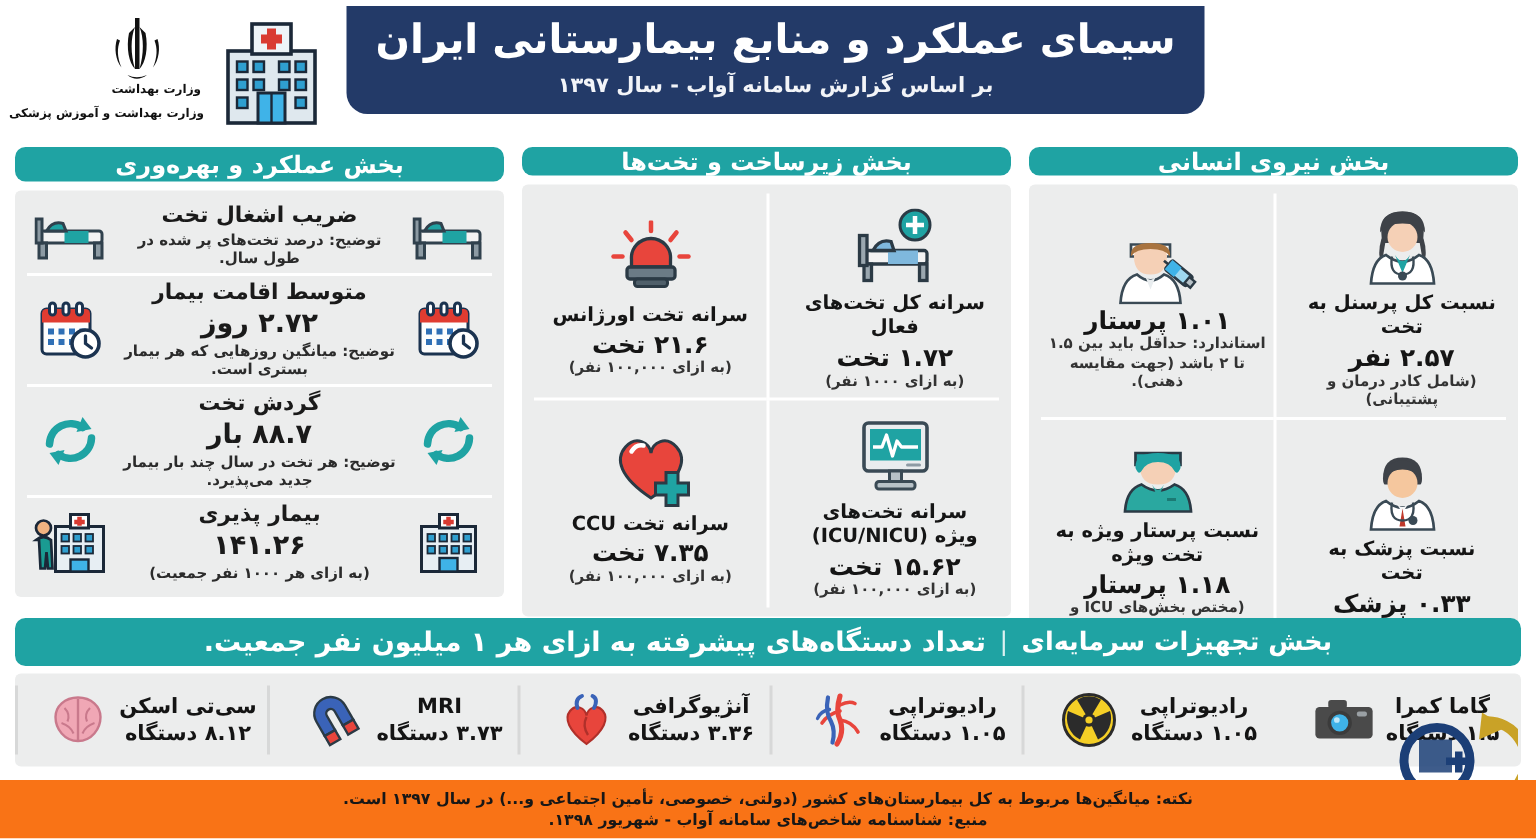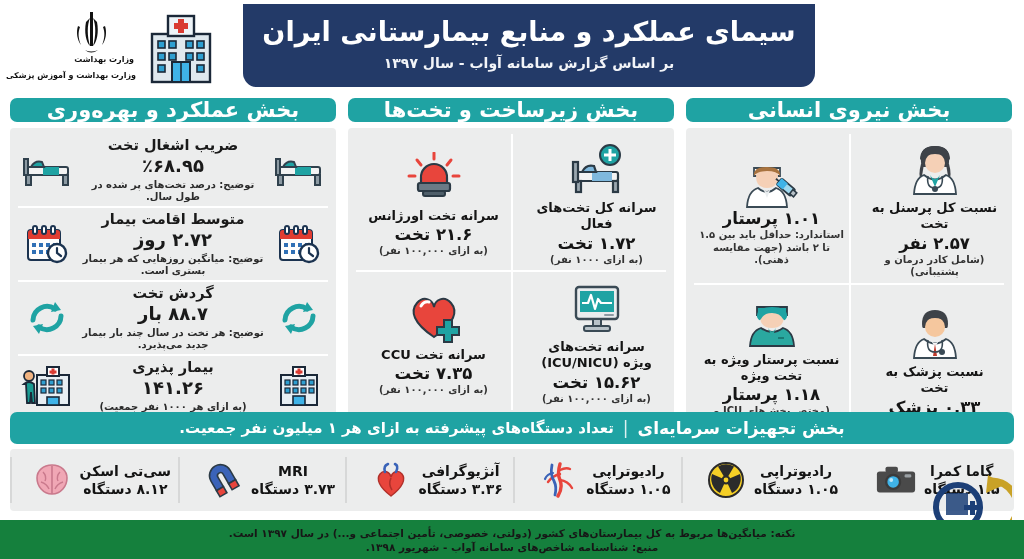--- a/index.html
+++ b/index.html
@@ -16,29 +16,28 @@
     background: #ffffff;
     direction: rtl;
   }
 
   
   .topbar {
     position: absolute; top: 0; left: 0; width: 1024px; height: 92px;
     background: #ffffff;
   }
   .title-plate {
-    position: absolute; top: 4px; left: 231px; width: 572px; height: 83px;
+    position: absolute; top: 4px; left: 231px; width: 572px; height: 72px;
     background: #233a68;
     border-radius: 0 0 14px 14px;
     color: #ffffff;
     display: flex; flex-direction: column;
     align-items: center; justify-content: center;
     text-align: right;
     padding: 4px 10px 8px 10px;
-    margin-left: 12px;
   }
   .title-main {
     font-size: 27px; font-weight: bold; line-height: 1.15;
     letter-spacing: 0px; white-space: nowrap;
   }
   .title-sub {
     font-size: 14px; font-weight: bold; margin-top: 7px; color: #f2f4f8;
     white-space: nowrap;
   }
   .logos {
@@ -64,21 +63,21 @@
   .panels {
     position: absolute; top: 98px; left: 10px;
     width: 1004px; height: 300px;
     display: flex; flex-direction: row-reverse; gap: 12px;
   }
   .panel { width: 326px; display: flex; flex-direction: column; }
   .panel-head {
     background: #1fa3a3; color: #ffffff;
     border-radius: 7px; height: 32px;
     display: flex; align-items: center; justify-content: center;
-    font-size: 21px; font-weight: bold;
+    font-size: 16px; font-weight: bold;
     margin-bottom: 6px;
   }
   .panel-body {
     flex: 1; background: #eceded; border-radius: 4px;
     padding: 6px 8px;
     display: flex; flex-direction: column;
   }
 
   
   .perf-row {
@@ -109,21 +108,21 @@
   .cell-note { font-size: 10px; font-weight: bold; color: #333; line-height: 1.25; }
 
   
   .equip { position: absolute; top: 412px; left: 10px; width: 1004px; }
   .equip-head {
     background: #1fa3a3; color: #fff; border-radius: 7px;
     height: 32px; display: flex; align-items: center; justify-content: center;
     font-size: 17px; font-weight: bold; gap: 9px;
   }
   .equip-head .sep { font-weight: normal; opacity: .85; }
-  .equip-head .sub { font-size: 15px; font-weight: bold; }
+  .equip-head .sub { font-size: 18px; font-weight: bold; }
   .equip-body {
     margin-top: 5px; background: #eceded; border-radius: 4px;
     height: 62px; display: flex; flex-direction: row-reverse;
     align-items: center;
   }
   .equip-item {
     flex: 1; display: flex; flex-direction: row-reverse;
     align-items: center; justify-content: center; gap: 7px;
     height: 46px;
     border-left: 2px solid #d7d8d8;
@@ -131,21 +130,21 @@
   }
   .equip-item:last-child { border-left: none; }
   .equip-ico { width: 42px; height: 40px; display: flex; align-items: center; justify-content: center; }
   .equip-txt { text-align: center; line-height: 1.3; }
   .equip-name { font-size: 14px; font-weight: bold; color: #141414; }
   .equip-count { font-size: 14px; font-weight: bold; color: #141414; }
 
   
   .footer {
     position: absolute; top: 520px; left: 0; width: 1024px; height: 39px;
-    background: #15803d;
+    background: #f97316;
     display: flex; flex-direction: column;
     align-items: center; justify-content: center;
     gap: 2px;
   }
   .footer-line { font-size: 10.5px; font-weight: bold; color: #171717; }
 
   .brand-mark {
     position: absolute; top: 467px; left: 900px;
     width: 112px; height: 80px; pointer-events: none;
   }
@@ -218,21 +217,20 @@
               <rect x="3" y="14" width="42" height="8" rx="2" fill="#f3f3f3" stroke="#30414d" stroke-width="2"></rect>
               <rect x="20" y="14" width="16" height="8" fill="#1fa3a3"></rect>
               <path d="M8 14 q4-7 11-5 l2 5Z" fill="#1fa3a3" stroke="#30414d" stroke-width="2"></path>
               <rect x="3" y="22" width="5" height="10" fill="#8c9aa3" stroke="#30414d" stroke-width="2"></rect>
               <rect x="40" y="22" width="5" height="10" fill="#8c9aa3" stroke="#30414d" stroke-width="2"></rect>
               <rect x="1" y="6" width="4" height="16" fill="#8c9aa3" stroke="#30414d" stroke-width="2"></rect>
             </svg>
           </div>
           <div class="perf-text">
             <div class="perf-label">ضریب اشغال تخت</div>
-            <div class="perf-value">٪۶۸.۹۵</div>
             <div class="perf-note">توضیح: درصد تخت‌های پر شده در طول سال.</div>
           </div>
           <div class="perf-icon">
             <svg width="48" height="34" viewBox="0 0 48 34">
               <rect x="3" y="14" width="42" height="8" rx="2" fill="#f3f3f3" stroke="#30414d" stroke-width="2"></rect>
               <rect x="20" y="14" width="16" height="8" fill="#1fa3a3"></rect>
               <path d="M8 14 q4-7 11-5 l2 5Z" fill="#1fa3a3" stroke="#30414d" stroke-width="2"></path>
               <rect x="3" y="22" width="5" height="10" fill="#8c9aa3" stroke="#30414d" stroke-width="2"></rect>
               <rect x="40" y="22" width="5" height="10" fill="#8c9aa3" stroke="#30414d" stroke-width="2"></rect>
               <rect x="1" y="6" width="4" height="16" fill="#8c9aa3" stroke="#30414d" stroke-width="2"></rect>

